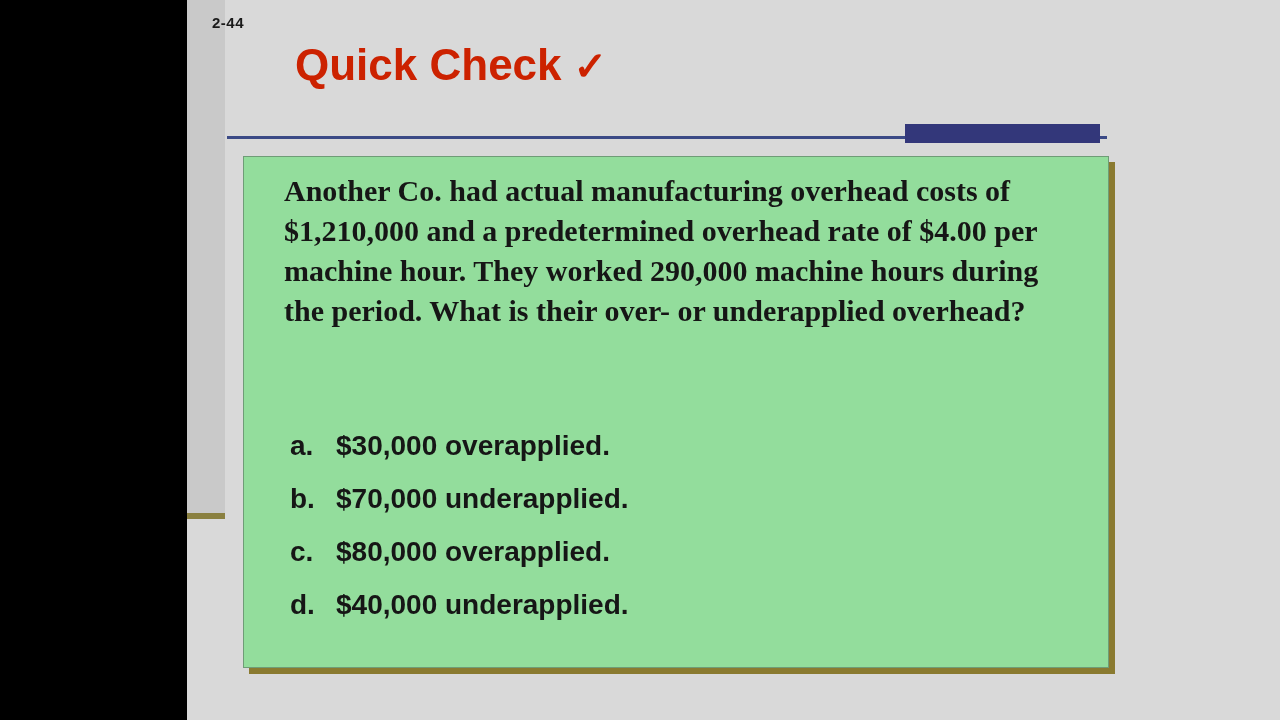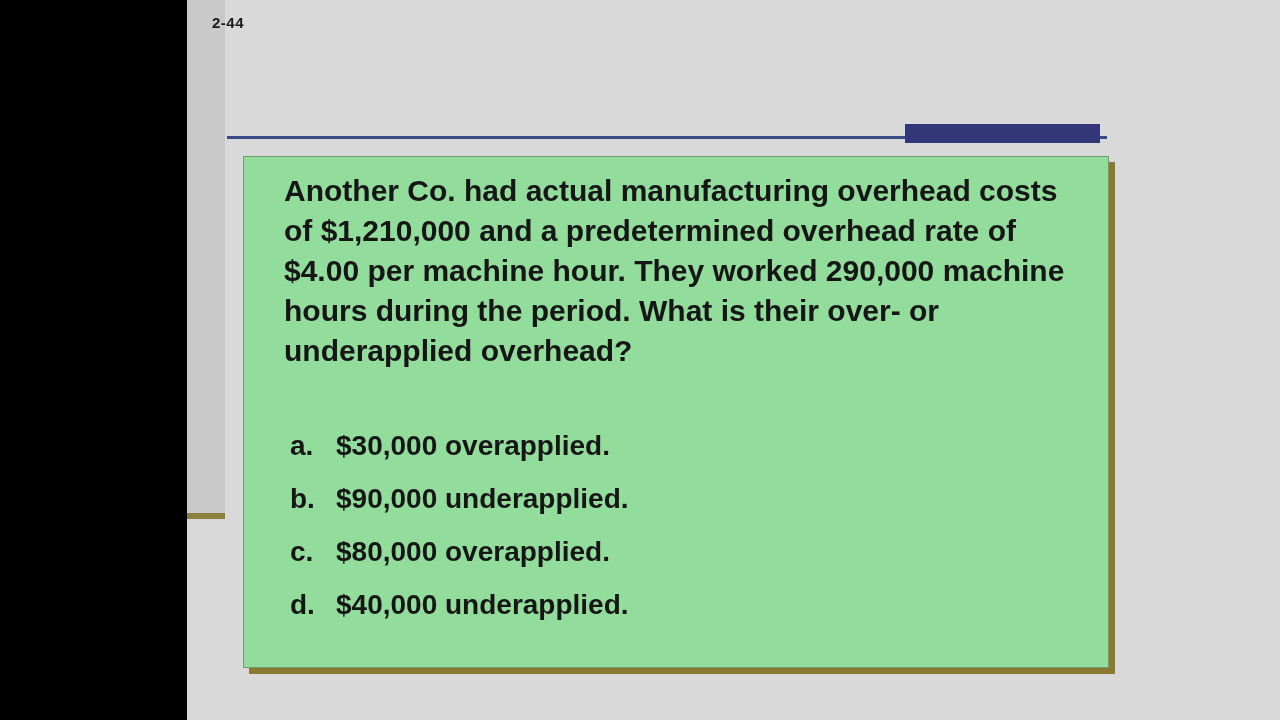--- a/index.html
+++ b/index.html
@@ -118,20 +118,21 @@
 
   .question {
     position: absolute;
     left: 40px;
     top: 14px;
     width: 790px;
     font-size: 30px;
     font-weight: bold;
     color: #161616;
     line-height: 40px;
+    font-family: Liberation Serif, serif;
   }
 
   .answers {
     position: absolute;
     left: 46px;
     top: 272px;
     width: 800px;
   }
   .answer {
     display: flex;
@@ -155,39 +156,42 @@
 
 <div class="stage">
 
   <div class="slide">
 
     <div class="left-band"></div>
     <div class="left-band-bottom"></div>
 
     <div class="slide-number">2-44</div>
 
+    <div class="slide-title">
+      <span>Quick Check</span><span class="check">✓</span>
+    </div>
 
     <div class="title-rule"></div>
     <div class="title-rule-block"></div>
 
     <div class="content-box-shadow"></div>
     <div class="content-box">
 
       <div class="question">Another Co. had actual manufacturing overhead costs of $1,210,000 and a predetermined overhead rate of $4.00 per machine hour.  They worked 290,000 machine hours during the period.  What is their over- or underapplied overhead?</div>
 
       <div class="answers">
 
         <div class="answer">
           <span class="ltr">a.</span>
           <span class="txt">$30,000 overapplied.</span>
         </div>
 
         <div class="answer">
           <span class="ltr">b.</span>
-          <span class="txt">$90,000 underapplied.</span>
+          <span class="txt">$70,000 underapplied.</span>
         </div>
 
         <div class="answer">
           <span class="ltr">c.</span>
           <span class="txt">$80,000 overapplied.</span>
         </div>
 
         <div class="answer">
           <span class="ltr">d.</span>
           <span class="txt">$40,000 underapplied.</span>

